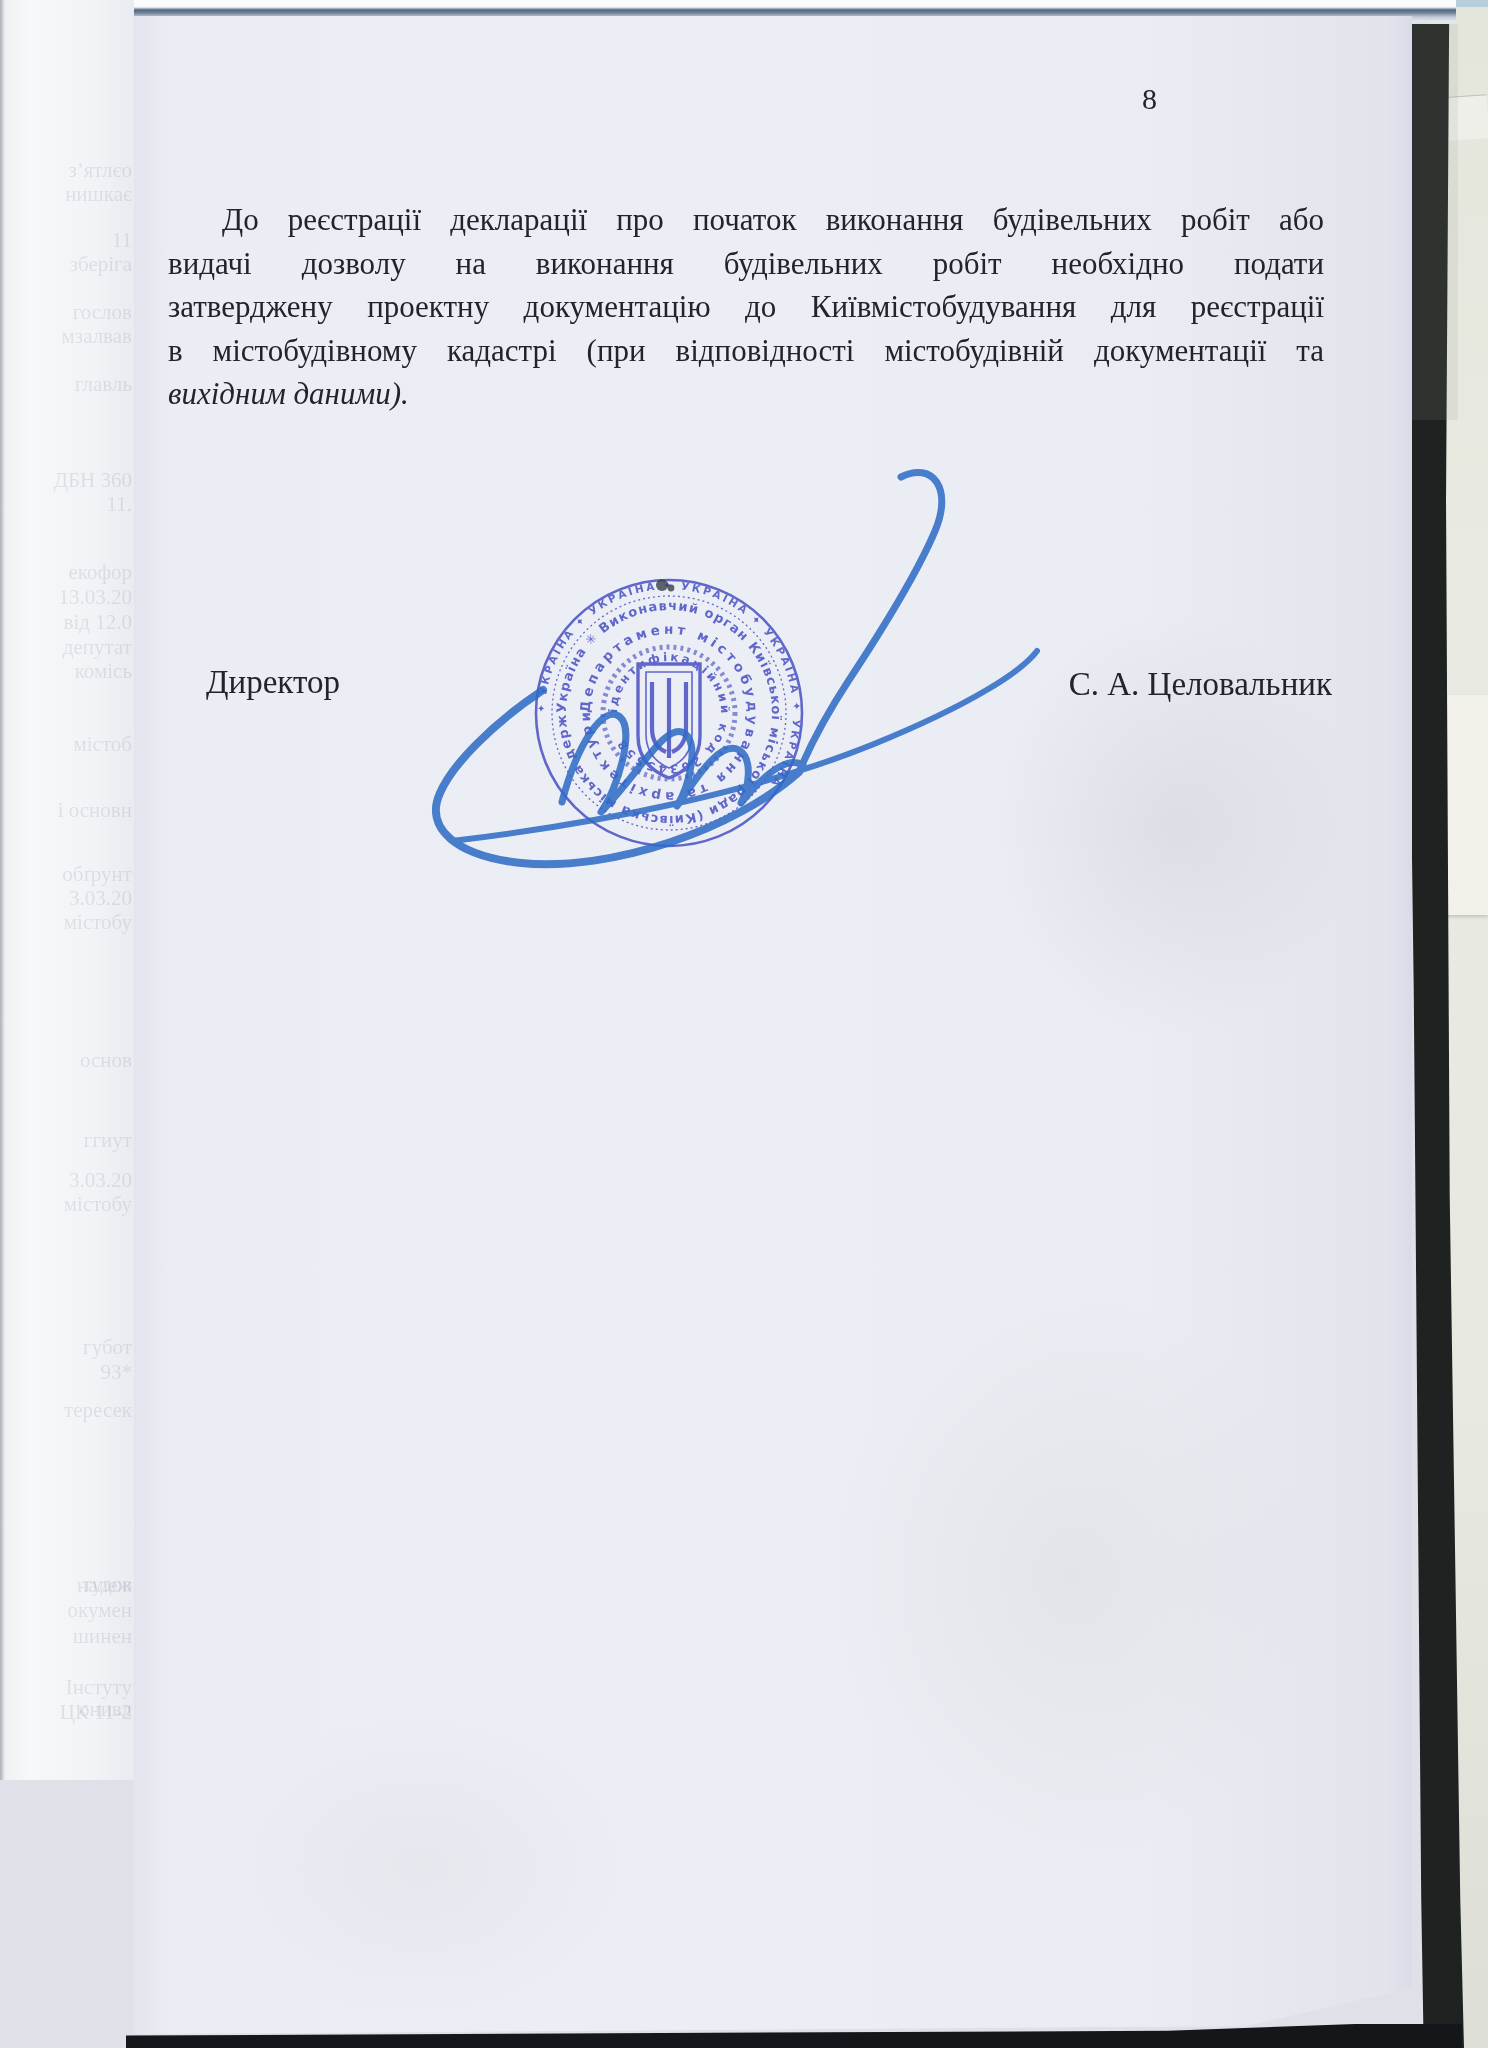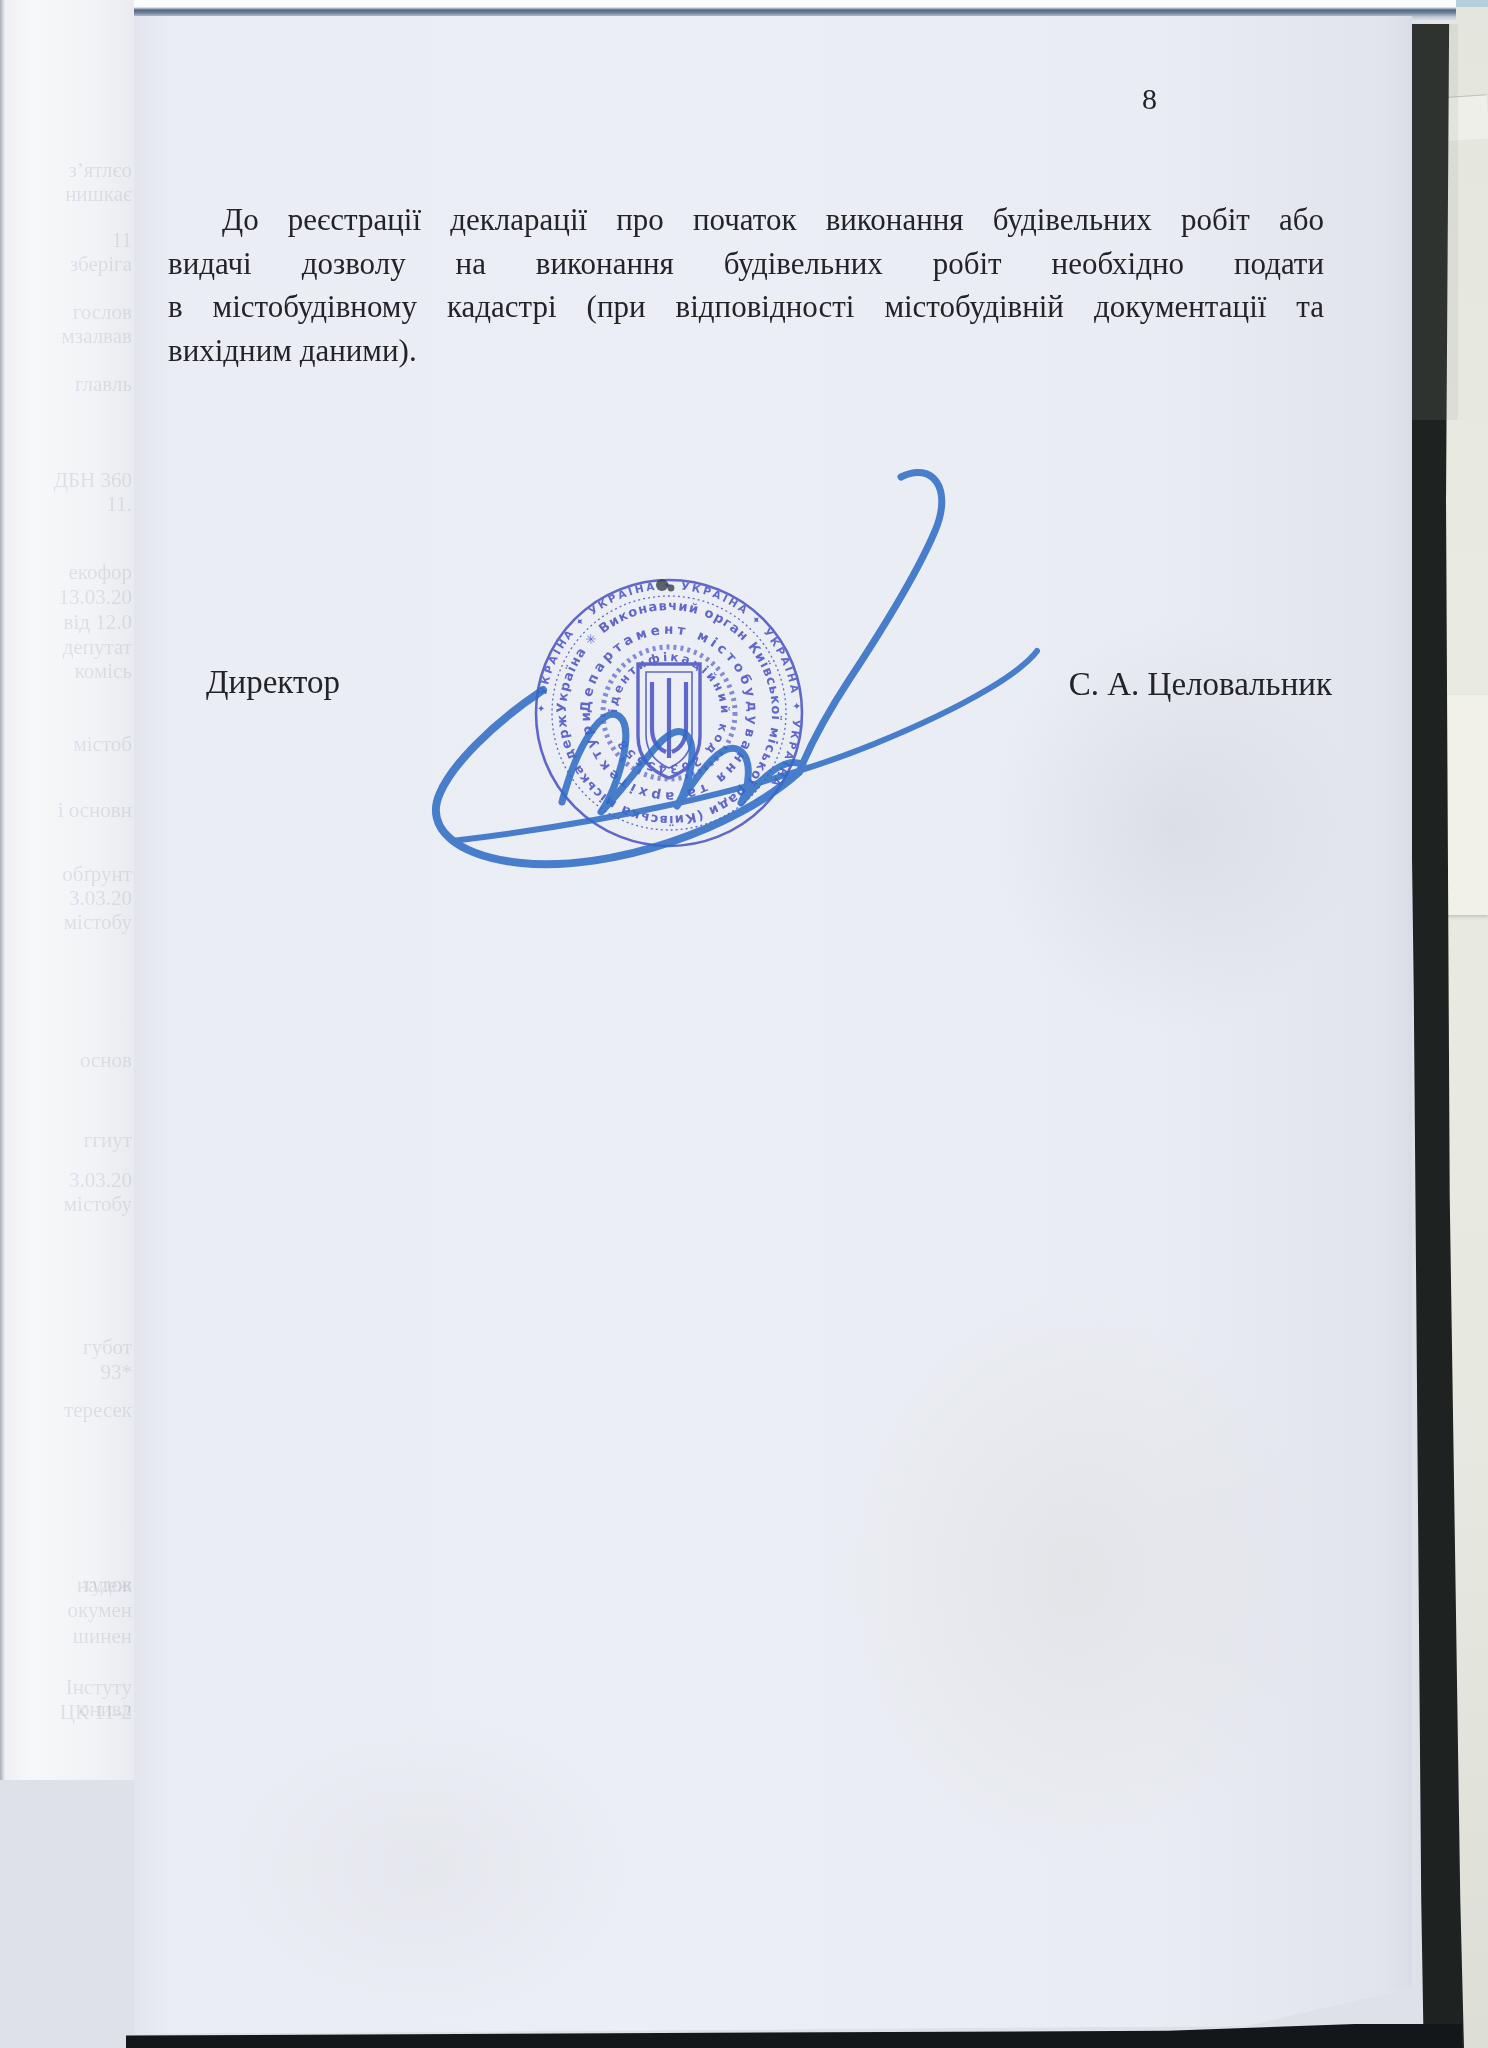--- a/index.html
+++ b/index.html
@@ -45,21 +45,21 @@
         background:radial-gradient(closest-side,rgba(198,200,196,.22),rgba(198,200,196,0));}
   .page .stain3{position:absolute;left:80px;top:1700px;width:420px;height:300px;border-radius:50%;
         background:radial-gradient(closest-side,rgba(205,207,212,.20),rgba(205,207,212,0));}
 
   .page-number{position:absolute;left:1008px;top:66px;font-size:30px;color:#23232a;}
 
   .body-text{position:absolute;left:34px;top:182px;width:1156px;color:#232329;
         font-size:31px;line-height:43.5px;}
   .body-text .line{text-align:justify;text-align-last:justify;white-space:normal;}
   .body-text .line.first{text-indent:54px;}
-  .body-text .line.last{text-align-last:left;}
+  .body-text .line.last{text-align-last:left;font-style:italic;}
 
   .terms{position:absolute;left:34px;top:480px;width:1156px;color:#1d1d24;
         font-size:31px;line-height:46px;}
   .terms .l1{font-weight:bold;text-indent:54px;text-align:justify;text-align-last:justify;}
   .terms .l2 b{font-weight:bold;}
 
   .signer{position:absolute;left:0;top:648px;width:1278px;font-size:33px;color:#23232a;}
   .signer .role{position:absolute;left:72px;top:0;}
   .signer .name{position:absolute;right:80px;top:2px;}
 
@@ -188,20 +188,21 @@
   <div class="page">
     <div class="stain1"></div>
     <div class="stain2"></div>
     <div class="stain3"></div>
 
     <div class="page-number">8</div>
 
     <div class="body-text">
       <div class="line first">До реєстрації декларації про початок виконання будівельних робіт або</div>
       <div class="line">видачі дозволу на виконання будівельних робіт необхідно подати</div>
+      <div class="line">затверджену проектну документацію до Київмістобудування для реєстрації</div>
       <div class="line">в містобудівному кадастрі (при відповідності містобудівній документації та</div>
       <div class="line last">вихідним даними).</div>
     </div>
 
 
     <div class="signer">
       <span class="role">Директор</span>
       <span class="name">С. А. Целовальник</span>
     </div>
   </div>

